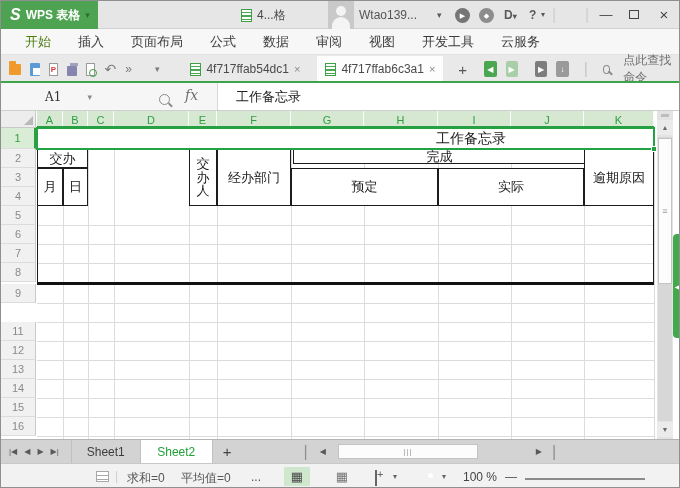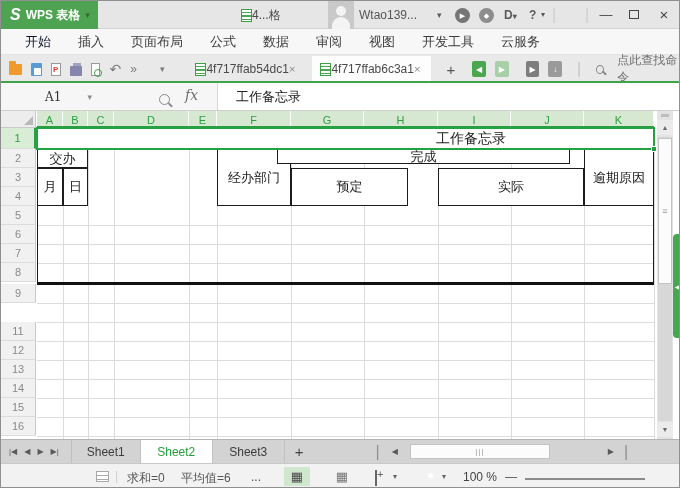--- a/index.html
+++ b/index.html
@@ -14,25 +14,25 @@
   .logo{left:0;top:0;width:97px;height:28px;background:#4da351;color:#fff;display:flex;align-items:center;gap:5px;padding-left:9px;}
   .logo .s{font-weight:bold;font-size:16px;font-style:italic;}
   .logo .nm{font-weight:bold;font-size:12px;}
   .logo .dd{color:#2c6e30;font-size:9px;}
   .tb-ic{color:#5a5a5a;font-size:12px;}
   .circ{width:15px;height:15px;border-radius:50%;background:#757575;color:#fff;font-size:7px;display:flex;align-items:center;justify-content:center;}
   .winbtn{width:26px;height:22px;display:flex;align-items:center;justify-content:center;color:#444;font-size:13px;}
   .maxbox{width:10px;height:9px;border:1.5px solid #444;}
   
   .menubar{left:0;top:28px;width:100%;height:26px;background:#f7f7f7;border-bottom:1px solid #e3e3e3;display:flex;align-items:center;gap:27px;padding-left:24px;font-size:13px;color:#3c3c3c;}
-  .menubar .active{color:#0f172a;}
+  .menubar .active{color:#4d7c0f;}
   
   .tabrow{left:0;top:54px;width:100%;height:28px;background:#e9e9e9;}
   .greenline{left:0;top:80px;width:100%;height:2px;background:#3fa348;}
-  .doctab{height:26px;display:flex;align-items:center;padding:0 8px;font-size:12px;color:#4a4a4a;}
+  .doctab{height:26px;display:flex;align-items:center;gap:5px;padding:0 8px;font-size:12px;color:#4a4a4a;}
   .doctab .x{color:#8a8a8a;font-size:11px;}
   .ic-sheet{width:11px;height:13px;border:1px solid #3f9f47;background:
      linear-gradient(#fff 0 2px,#4aa850 2px 3.5px,#fff 3.5px 5.5px,#4aa850 5.5px 7px,#fff 7px 9px,#4aa850 9px 10.5px,#fff 10.5px);}
   .navbox{width:16px;height:16px;display:flex;align-items:center;justify-content:center;font-size:8px;color:#fff;border-radius:2px;}
   .mag{position:relative;width:9px;height:9px;border:1.5px solid #8a8a8a;border-radius:50%;display:inline-block;}
   .mag::after{content:"";position:absolute;width:5px;height:1.5px;background:#8a8a8a;transform:rotate(45deg);right:-4px;bottom:-1px;}
   
   .ic-folder{width:15px;height:11px;background:#f09a2e;border-radius:1px;position:relative;}
   .ic-folder::before{content:"";position:absolute;left:0;top:-3px;width:7px;height:3px;background:#f09a2e;border-radius:1px 1px 0 0;}
   .ic-save{width:13px;height:13px;background:#5b9bd5;border-radius:1px;position:relative;}
@@ -229,23 +229,26 @@
     <div class="abs hline" style="top:230px;"></div>
     <div class="abs hline" style="top:249px;"></div>
     <div class="abs hline" style="top:268px;"></div>
     <div class="abs hline" style="top:287px;"></div>
     <div class="abs hline" style="top:306px;"></div>
     <div class="abs hline" style="top:325px;"></div>
 
     <div class="abs tcell ser" style="left:36px;top:38px;width:51px;height:19px;">交办</div>
     <div class="abs tcell ser" style="left:36px;top:57px;width:26px;height:38px;">月</div>
     <div class="abs tcell ser" style="left:62px;top:57px;width:25px;height:38px;">日</div>
+    <div class="abs tcell ser" style="left:188px;top:38px;width:28px;height:57px;">
+        <span class="vtext">交办人</span>
+      </div>
     <div class="abs tcell ser" style="left:216px;top:38px;width:74px;height:57px;">经办部门</div>
-    <div class="abs tcell ser" style="left:276px;top:38px;width:293px;height:15px;">完成</div>
-    <div class="abs tcell ser" style="left:290px;top:57px;width:117px;height:38px;">预定</div>
+    <div class="abs tcell ser" style="left:292px;top:38px;width:293px;height:15px;">完成</div>
+    <div class="abs tcell ser" style="left:290px;top:57px;width:147px;height:38px;">预定</div>
     <div class="abs tcell ser" style="left:437px;top:57px;width:146px;height:38px;">实际</div>
     <div class="abs tcell ser" style="left:583px;top:38px;width:70px;height:57px;">逾期原因</div>
 
     <div class="abs" style="left:36px;top:95px;width:617px;height:79px;border-left:1px solid #1c1c1c;border-right:1px solid #1c1c1c;border-bottom:3px solid #111;"></div>
 
     <div class="abs" style="left:35px;top:16px;width:619px;height:23px;border:2px solid #21a343;"></div>
     <div class="abs ser" style="left:320px;top:18px;width:300px;height:19px;line-height:19px;text-align:center;font-size:14px;color:#1a1a1a;">工作备忘录</div>
     <div class="abs" style="left:650px;top:35px;width:6px;height:6px;background:#21a343;border:1px solid #fff;"></div>
 
     <div class="abs" style="left:656px;top:0;width:16px;height:328px;background:#e3e3e3;">
@@ -259,35 +262,34 @@
     <div class="abs" style="left:672px;top:123px;width:8px;height:104px;background:#44a94d;border-radius:4px 0 0 4px;display:flex;align-items:center;justify-content:center;color:#fff;font-size:6px;">◀</div>
   </div>
 
   <div class="abs sheettabs flex">
     <span style="margin-left:8px;font-size:8px;color:#5a5a5a;">|◀</span>
     <span style="margin-left:7px;font-size:8px;color:#5a5a5a;">◀</span>
     <span style="margin-left:7px;font-size:8px;color:#5a5a5a;">▶</span>
     <span style="margin-left:7px;font-size:8px;color:#5a5a5a;">▶|</span>
     <div class="stab" style="width:70px;margin-left:12px;border-left:1px solid #c0c0c0;">Sheet1</div>
     <div class="stab active" style="width:72px;">Sheet2</div>
-    <div class="stab" style="width:72px;">Sheet3</div>
     <span style="margin-left:10px;font-size:15px;color:#444;">+</span>
 
     <span style="margin-left:72px;color:#8f8f8f;">|</span>
     <span style="margin-left:12px;font-size:8px;color:#5a5a5a;">◀</span>
     <div class="thumb" style="width:140px;height:15px;margin-left:12px;font-size:8px;letter-spacing:1px;">|||</div>
     <span style="margin-left:58px;font-size:8px;color:#5a5a5a;">▶</span>
     <span style="margin-left:10px;color:#8f8f8f;">|</span>
   </div>
 
   <div class="abs statusbar">
     <span class="abs ic-tablepen" style="left:95px;top:7px;"></span>
     <span class="abs" style="left:114px;top:5px;color:#cfcfcf;">|</span>
     <span class="abs" style="left:126px;top:6px;">求和=0</span>
-    <span class="abs" style="left:180px;top:6px;">平均值=6</span>
+    <span class="abs" style="left:180px;top:6px;">平均值=0</span>
     <span class="abs" style="left:250px;top:6px;">...</span>
     <div class="abs viewic on" style="left:283px;top:3px;">▦</div>
     <div class="abs viewic" style="left:328px;top:3px;color:#777;">▦</div>
     <span class="abs ic-read" style="left:374px;top:7px;"></span>
     <span class="abs" style="left:392px;top:8px;font-size:8px;color:#666;">▾</span>
     <span class="abs ic-eye" style="left:420px;top:5px;"></span>
     <span class="abs" style="left:441px;top:8px;font-size:8px;color:#666;">▾</span>
     <span class="abs" style="left:462px;top:6px;color:#444;">100 %</span>
     <span class="abs" style="left:504px;top:6px;color:#555;">—</span>
     <div class="abs" style="left:524px;top:14px;width:120px;height:2px;background:#8a8a8a;"></div>

